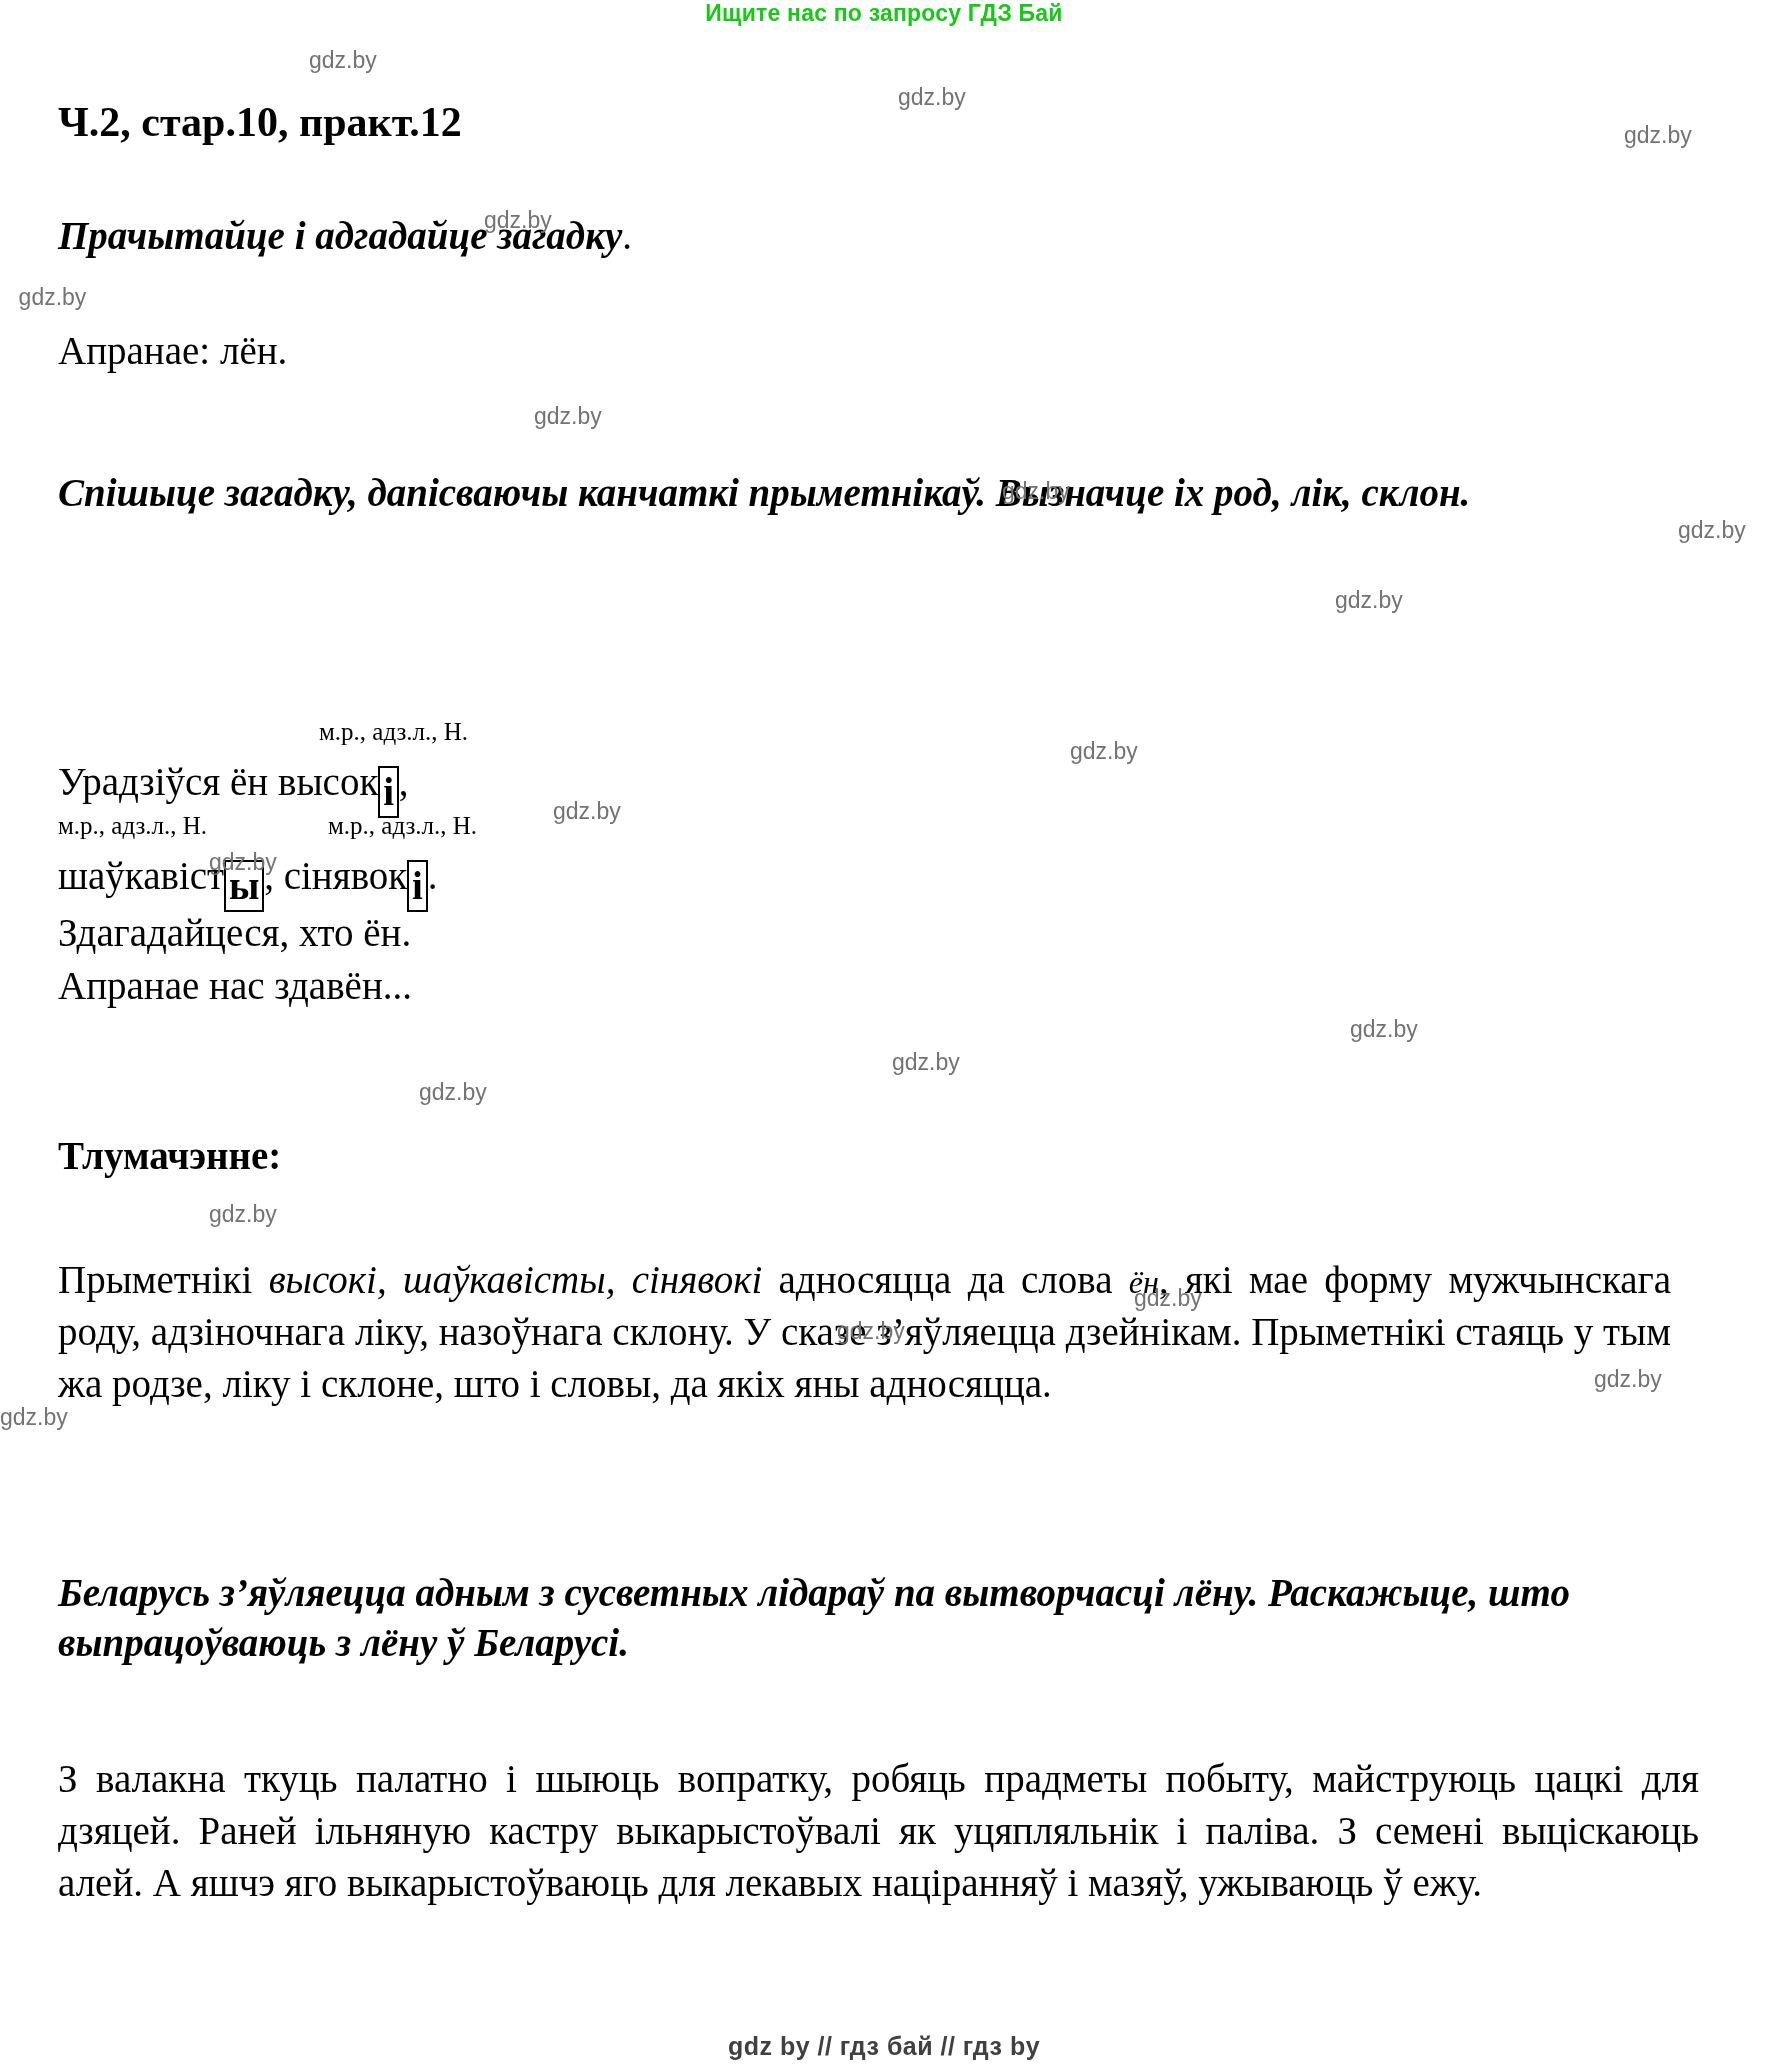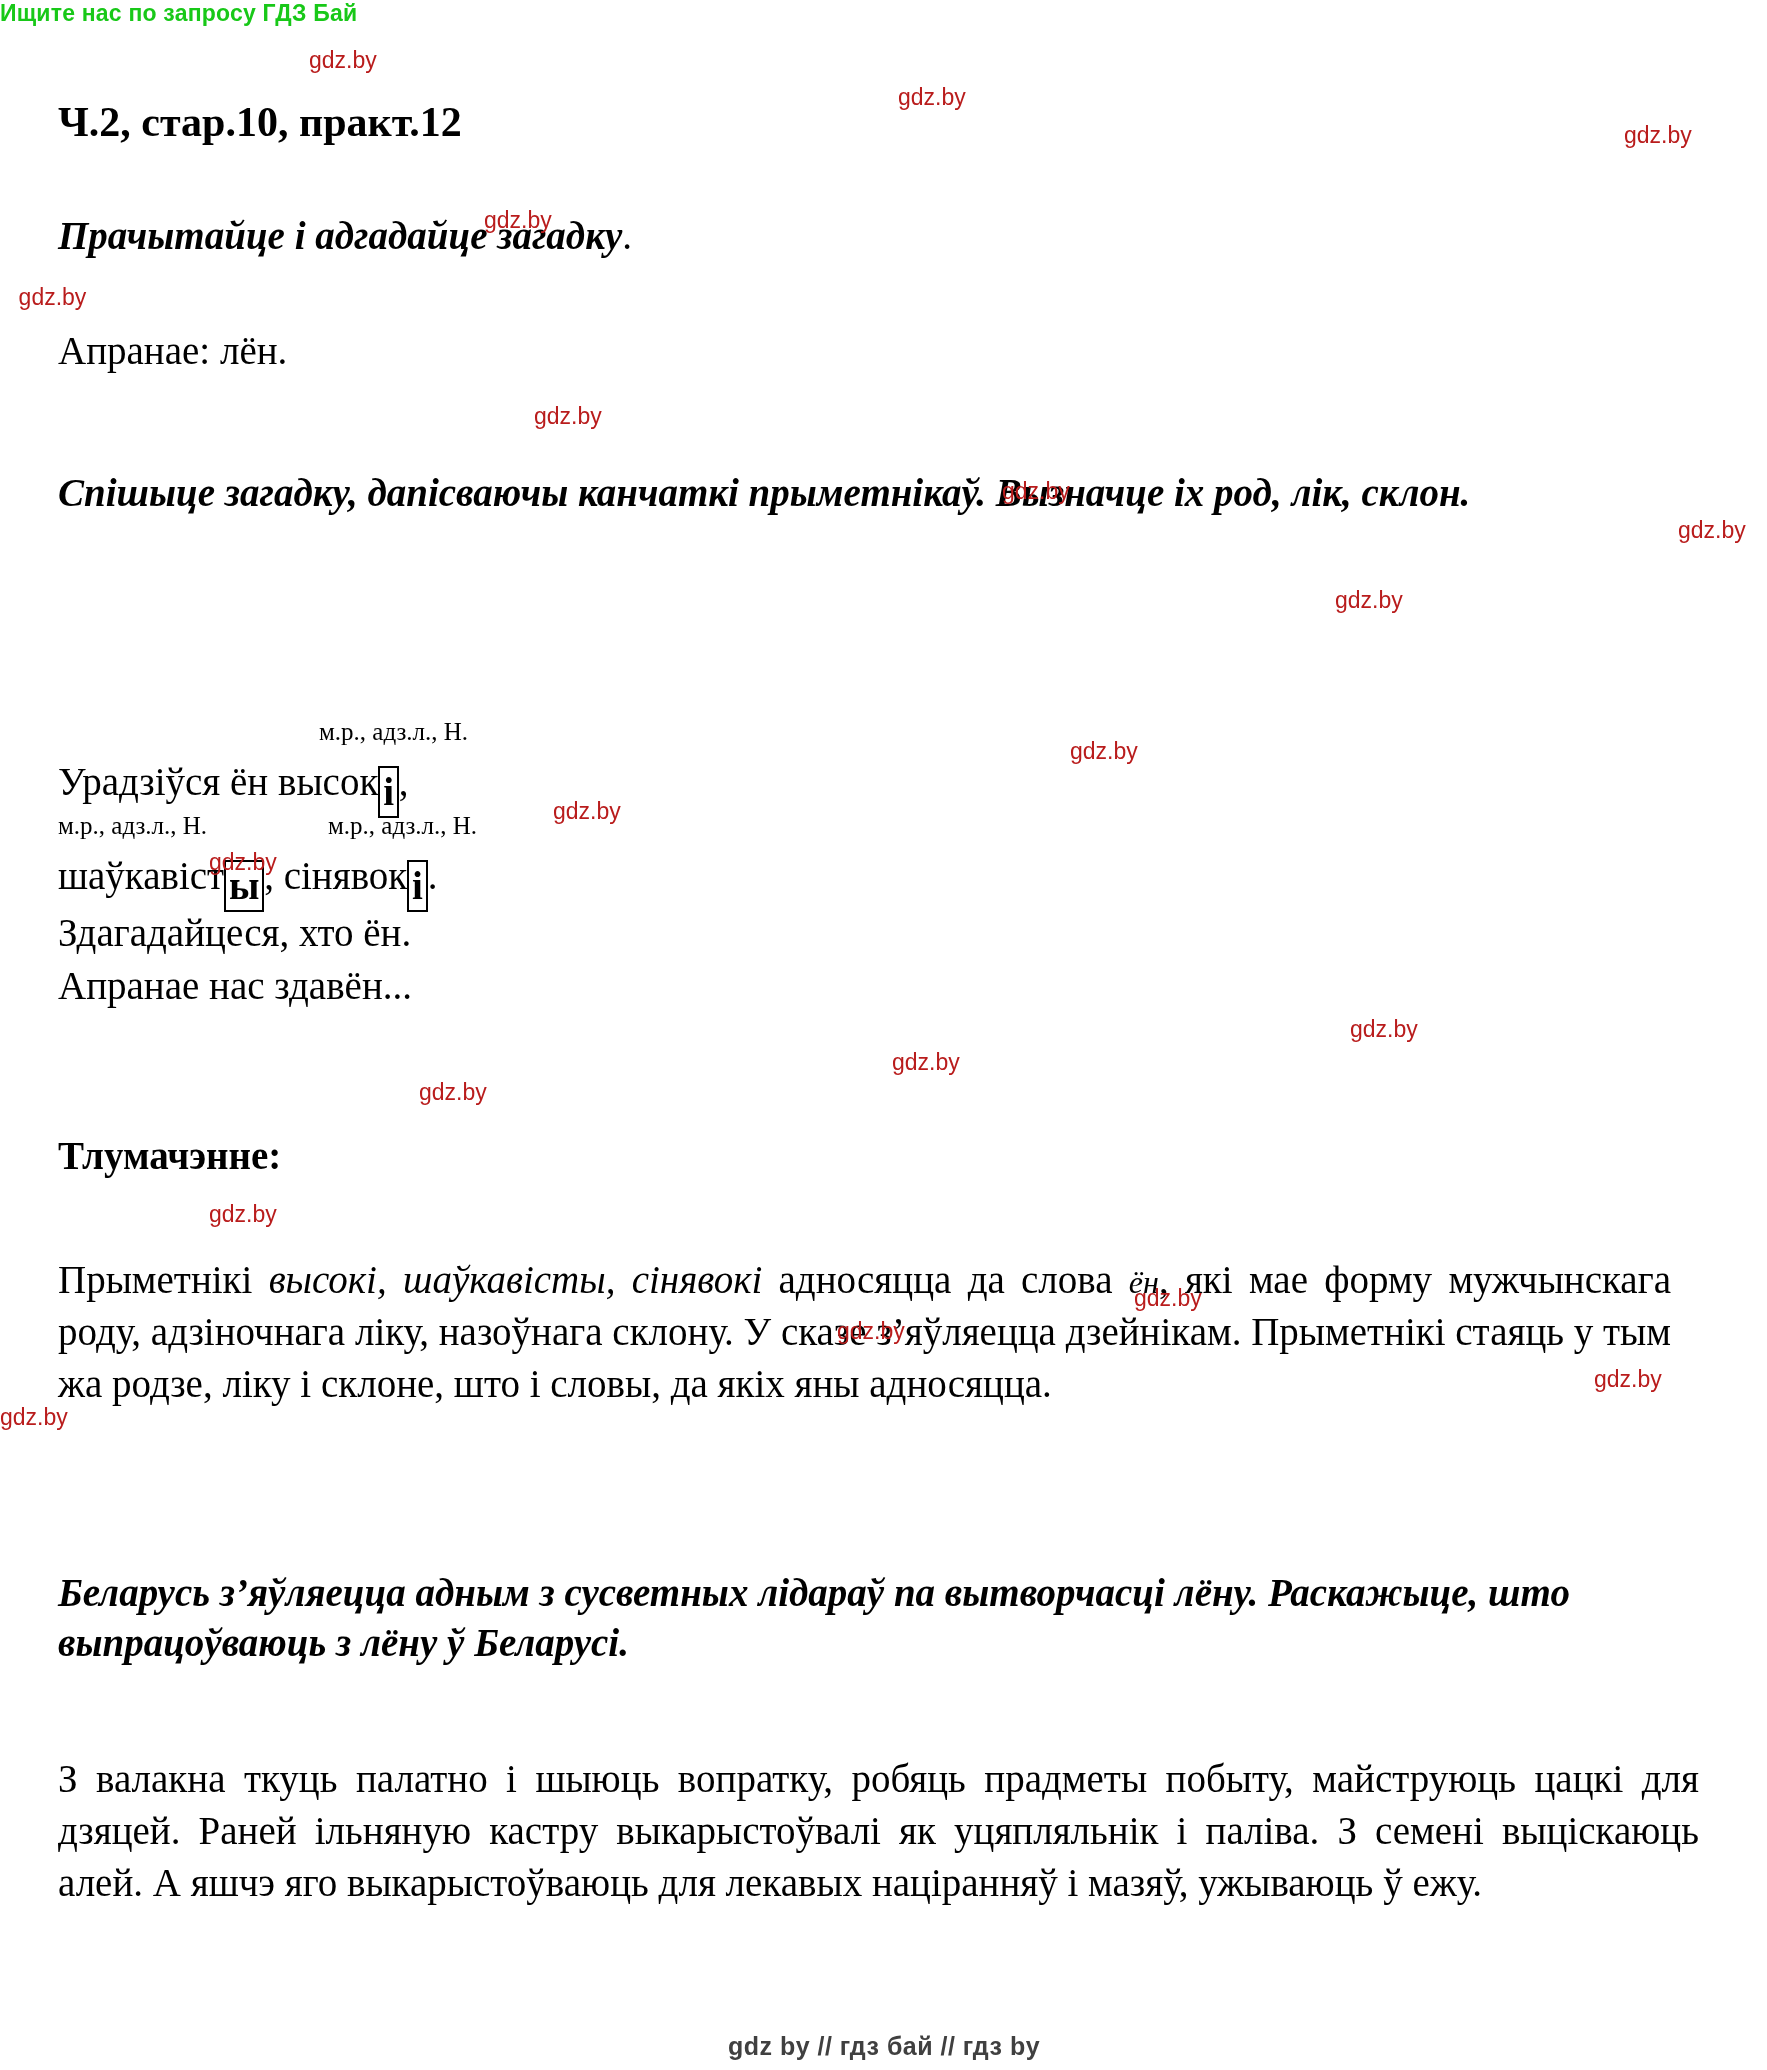--- a/index.html
+++ b/index.html
@@ -15,21 +15,21 @@
     color: #000000;
     overflow: hidden;
   }
 
   
   .promo-banner {
     position: absolute;
     top: 0px;
     left: 0;
     width: 100%;
-    text-align: left;
+    text-align: center;
     font-family: "Liberation Sans", sans-serif;
     font-size: 23px;
     font-weight: 700;
     color: #18c818;
     letter-spacing: 0.2px;
     white-space: nowrap;
   }
 
   
   .page {
@@ -193,21 +193,21 @@
     color: #4b0f8c;
     letter-spacing: 0.5px;
     white-space: nowrap;
   }
 
   
   .wm {
     position: absolute;
     font-family: "Liberation Sans", sans-serif;
     font-size: 23px;
-    color: #b91c1c;
+    color: #737373;
     white-space: nowrap;
     pointer-events: none;
   }
 </style>
 </head>
 <body>
 
 <div class="page">
 
   <div class="promo-banner" style="color: rgb(24, 200, 24);">Ищите нас по запросу ГДЗ Бай</div>

